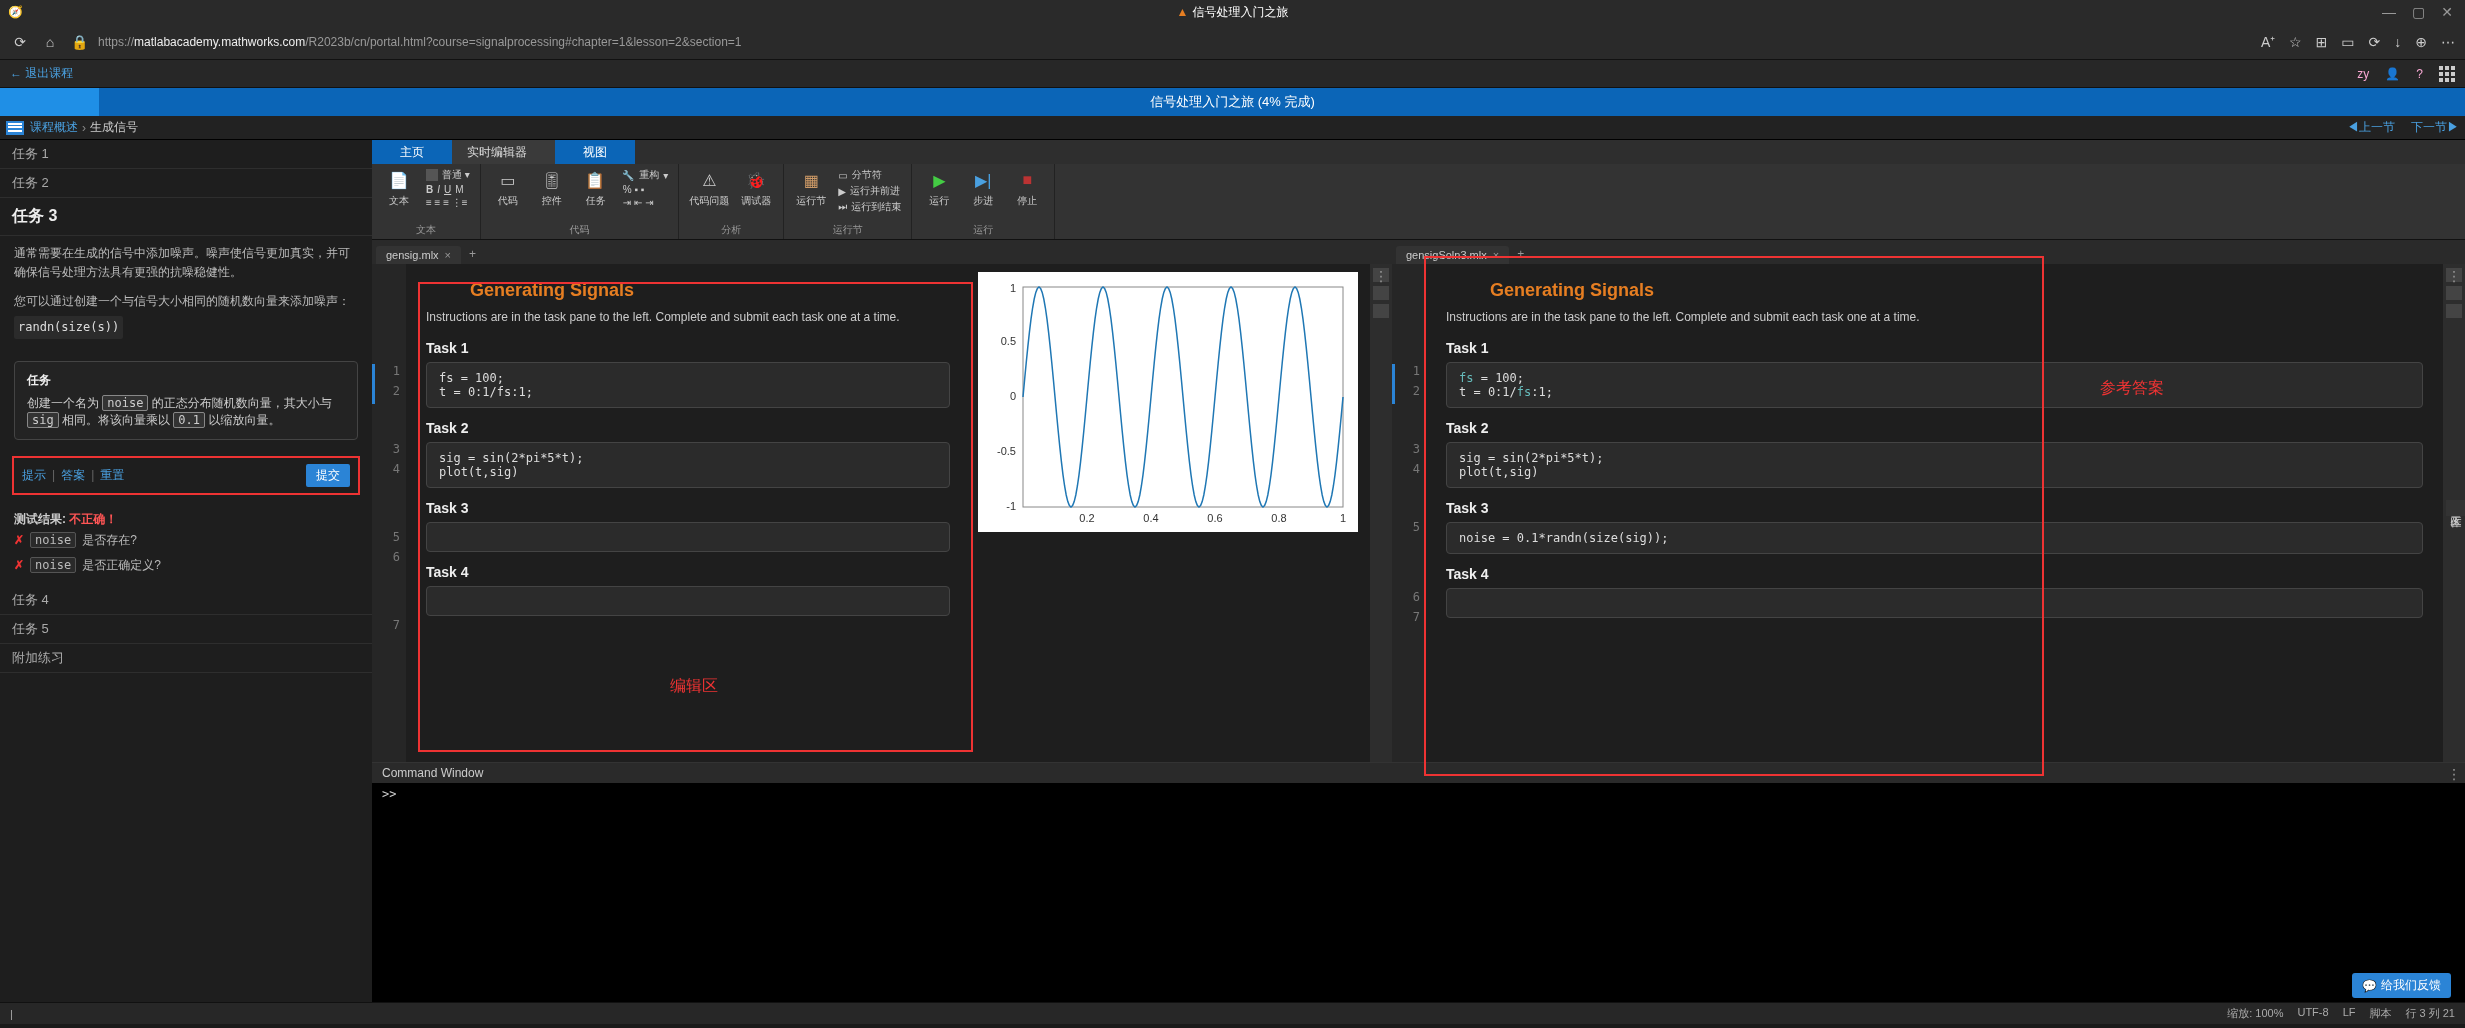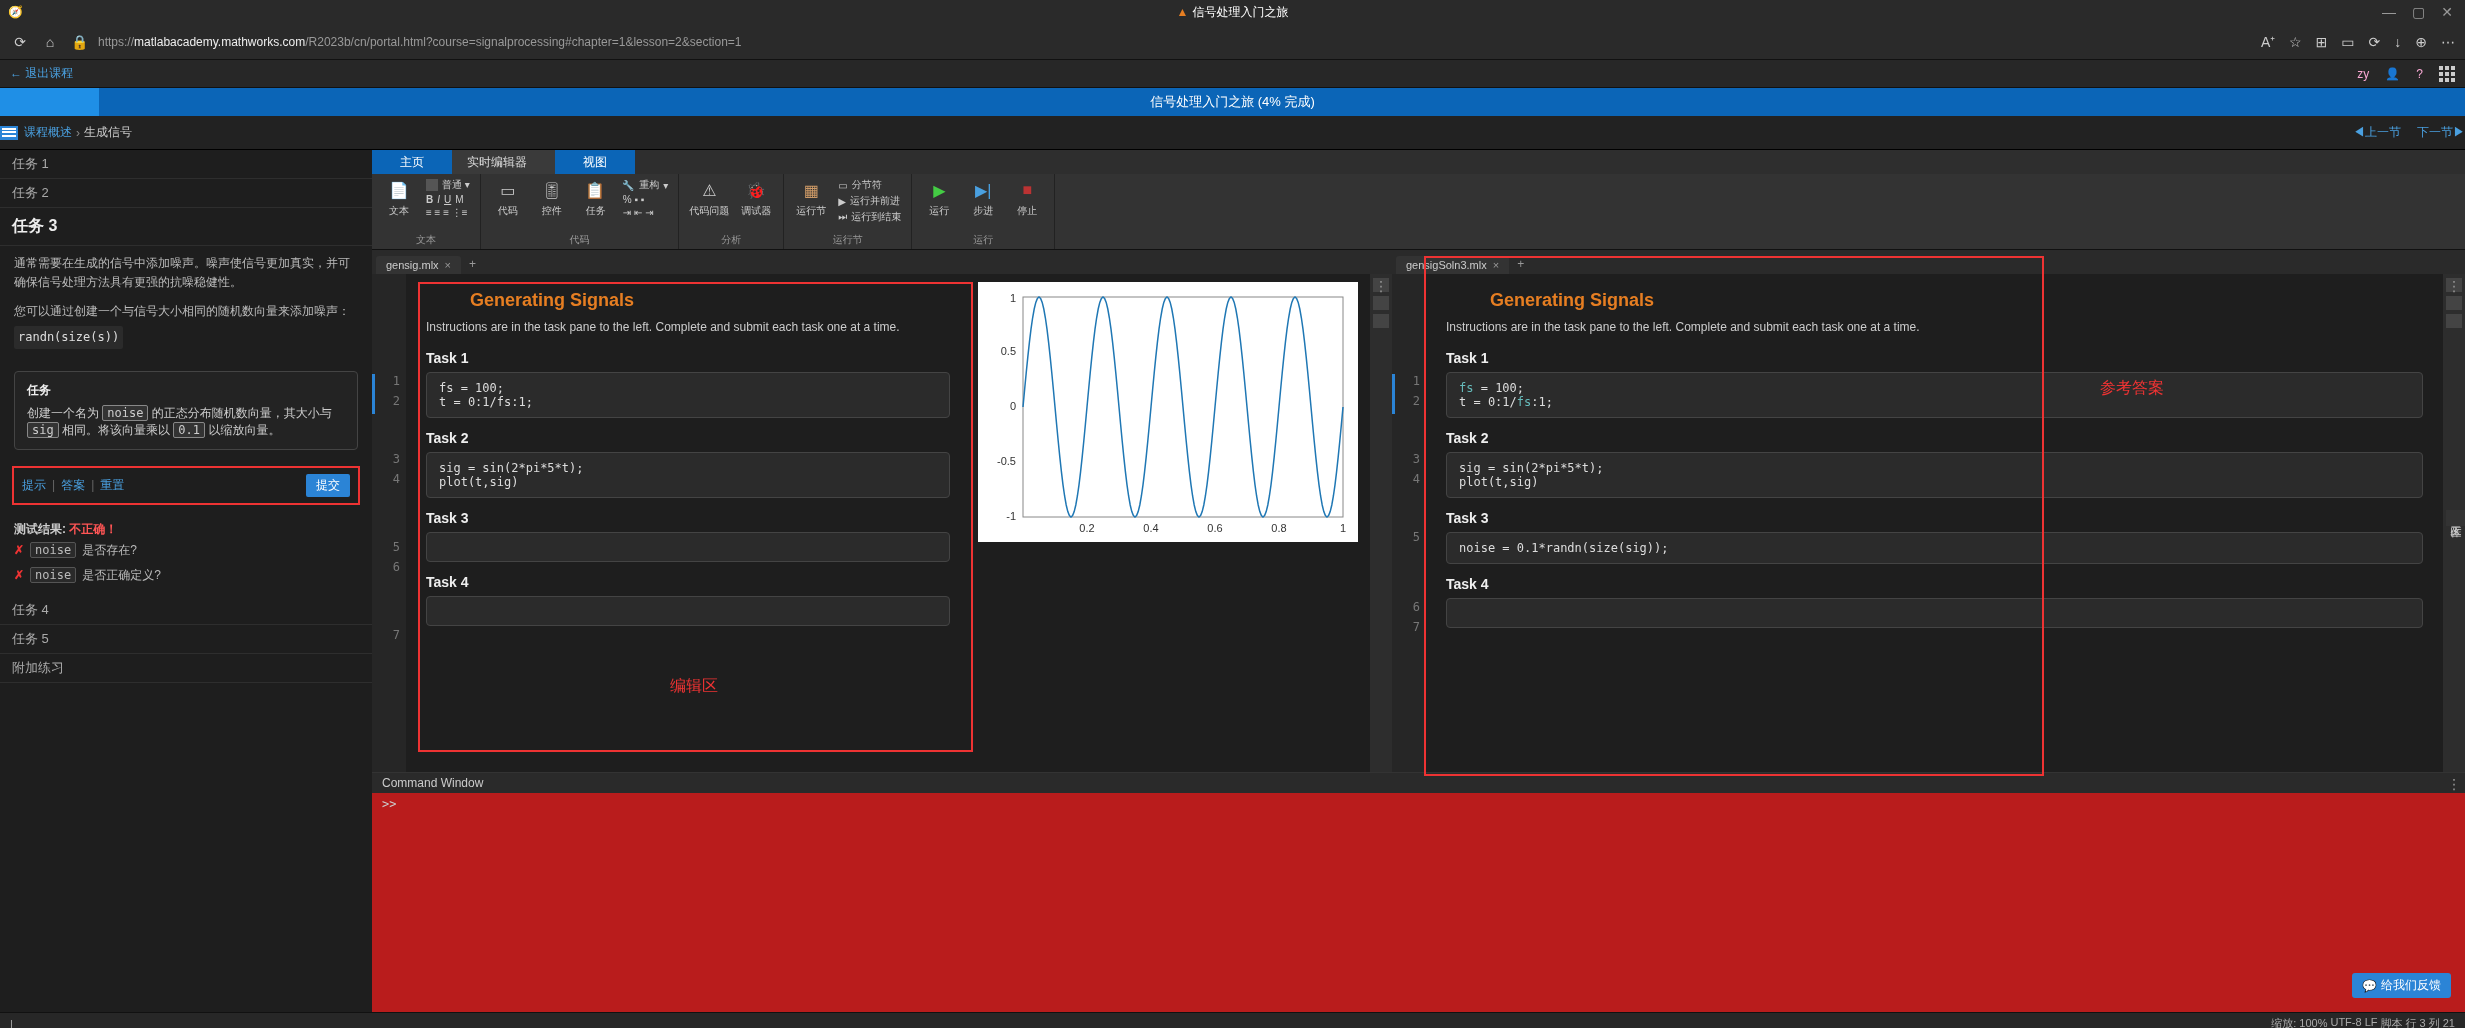--- a/index.html
+++ b/index.html
@@ -27,21 +27,21 @@
 .course-right { margin-left: auto; display: flex; gap: 16px; align-items: center; color: #f9a8d4; }
 .apps-grid { width:16px; height:16px; display:grid; grid-template-columns:repeat(3,4px); grid-template-rows:repeat(3,4px); gap:2px; }
 .apps-grid i { background:#ccc; }
 
 
 .progress-bar { height: 28px; background: linear-gradient(#0b65b7,#0b65b7); display: flex; align-items: center; justify-content: center; color: #fff; font-size: 13px; position:relative; }
 .progress-fill { position:absolute; left:0; top:0; bottom:0; width:4%; background:#1f8fe6; }
 .progress-bar .label { position:relative; z-index:1; }
 
 
-.crumb-row { height: 34px; background: #222; display: flex; align-items: center; padding: 0 0; border-bottom: 1px solid #000; }
+.crumb-row { height: 24px; background: #222; display: flex; align-items: center; padding: 0 6px; border-bottom: 1px solid #000; }
 .crumb-icon { width: 18px; height: 14px; background: #2b84d6; margin-right: 6px; display:flex; flex-direction:column; justify-content:space-around; padding:2px; }
 .crumb-icon i { height:2px; background:#fff; }
 .crumb-row a { color: #4aa0e0; cursor:pointer; }
 .crumb-row .sep { color:#888; margin:0 4px; }
 .crumb-row .cur { color:#ccc; }
 .crumb-right { margin-left: auto; color: #4aa0e0; display: flex; gap: 16px; }
 
 
 .main { display: flex; height: calc(1028px - 24px - 36px - 28px - 28px - 28px - 22px); }
 
@@ -110,31 +110,31 @@
 .code-block { background: #2b2b2b; border: 1px solid #444; border-radius: 4px; padding: 8px 12px; font-family: Consolas, monospace; font-size: 12px; color: #ddd; white-space: pre; min-height:30px; margin-bottom:6px; }
 .code-block .fs { color: #6bb; }
 .output-mini { width: 400px; background: #1e1e1e; padding: 8px; }
 .plot-box { background: #fff; width: 380px; height: 260px; position: relative; }
 .plot-svg { width:100%; height:100%; }
 .side-strip { width: 22px; background:#2d2d2d; display:flex; flex-direction:column; gap:4px; padding-top:4px; align-items:center; }
 .side-strip i { width:16px; height:14px; background:#444; }
 .dots-btn { position:absolute; top:4px; right:4px; color:#999; cursor:pointer; font-size:14px; }
 
 
-.cmdwin { height: 240px; background: #b91c1c; display:flex; flex-direction:column; border-top:1px solid #333; }
+.cmdwin { height: 240px; background: #000000; display:flex; flex-direction:column; border-top:1px solid #333; }
 .cmdwin-title { background:#2a2a2a; padding:3px 10px; color:#ccc; font-size:12px; position:relative; }
 .cmdwin-title .dots-btn { top:3px; }
 .cmdwin-body { flex:1; padding:4px 10px; font-family:Consolas,monospace; color:#ccc; font-size:12px; }
 
 
 .feedback { position: fixed; right: 14px; bottom: 30px; background: #2b84d6; color: #fff; padding: 4px 10px; border-radius: 3px; font-size: 12px; cursor:pointer; display:flex; align-items:center; gap:4px; }
 
 
 .statusbar { height: 22px; background: #272727; display: flex; align-items: center; padding: 0 10px; color: #aaa; font-size: 11px; border-top:1px solid #111; }
-.statusbar .right { margin-left: auto; display: flex; gap: 3px; }
+.statusbar .right { margin-left: auto; display: flex; gap: 14px; }
 
 .vtab { position:absolute; right:0; top:260px; writing-mode:vertical-rl; background:#333; padding:8px 2px; color:#ccc; font-size:11px; cursor:pointer; }
 
 
 .anno-left { position:absolute; border:2px solid #e33; pointer-events:none; left:418px; top:282px; width:555px; height:470px; z-index:5;}
 .anno-right { position:absolute; border:2px solid #e33; pointer-events:none; left:1424px; top:256px; width:620px; height:520px; z-index:5;}
 .anno-right-label { position:absolute; left:2100px; top:378px; color:#e33; font-size:16px; z-index:5; }
 .anno-left-label { position:absolute; left:670px; top:676px; color:#e33; font-size:16px; z-index:5; pointer-events:none; }
 </style>
 </head>

